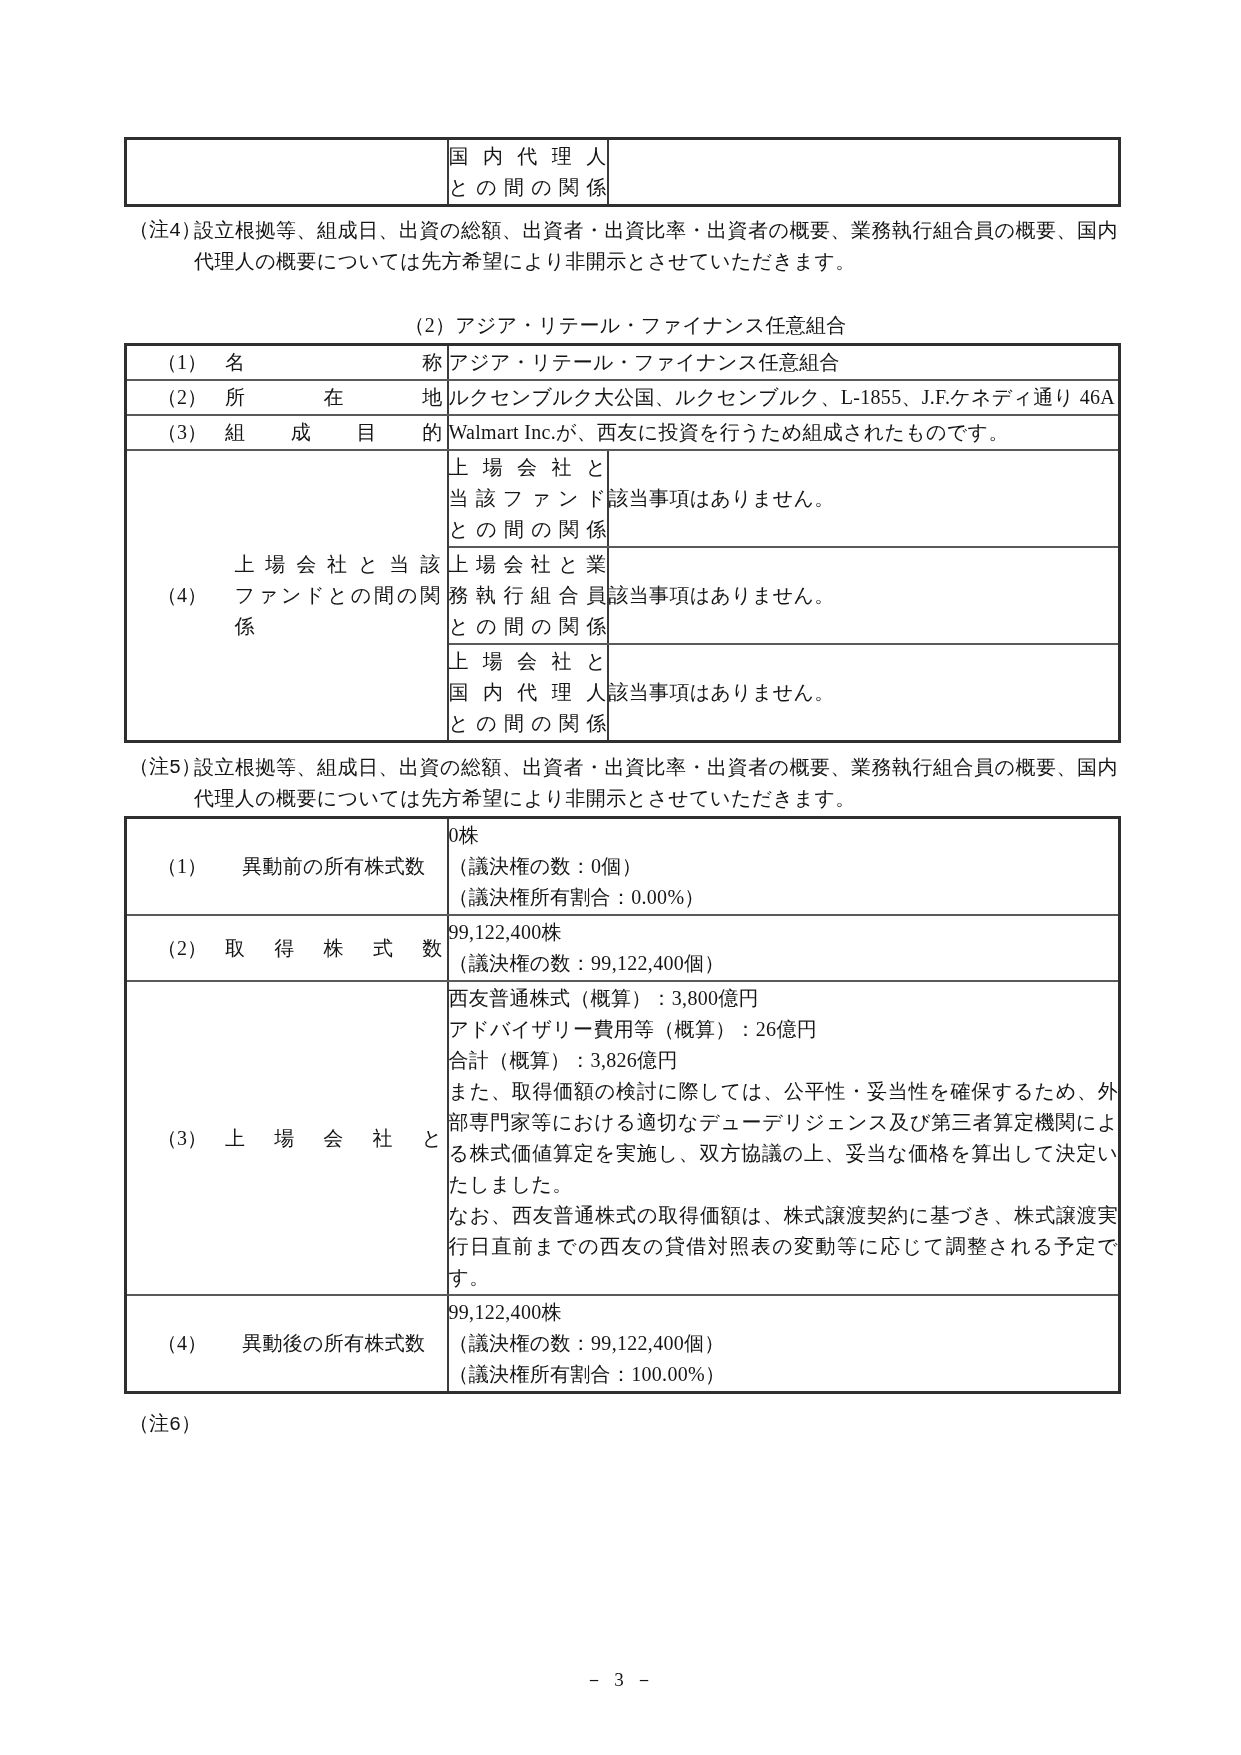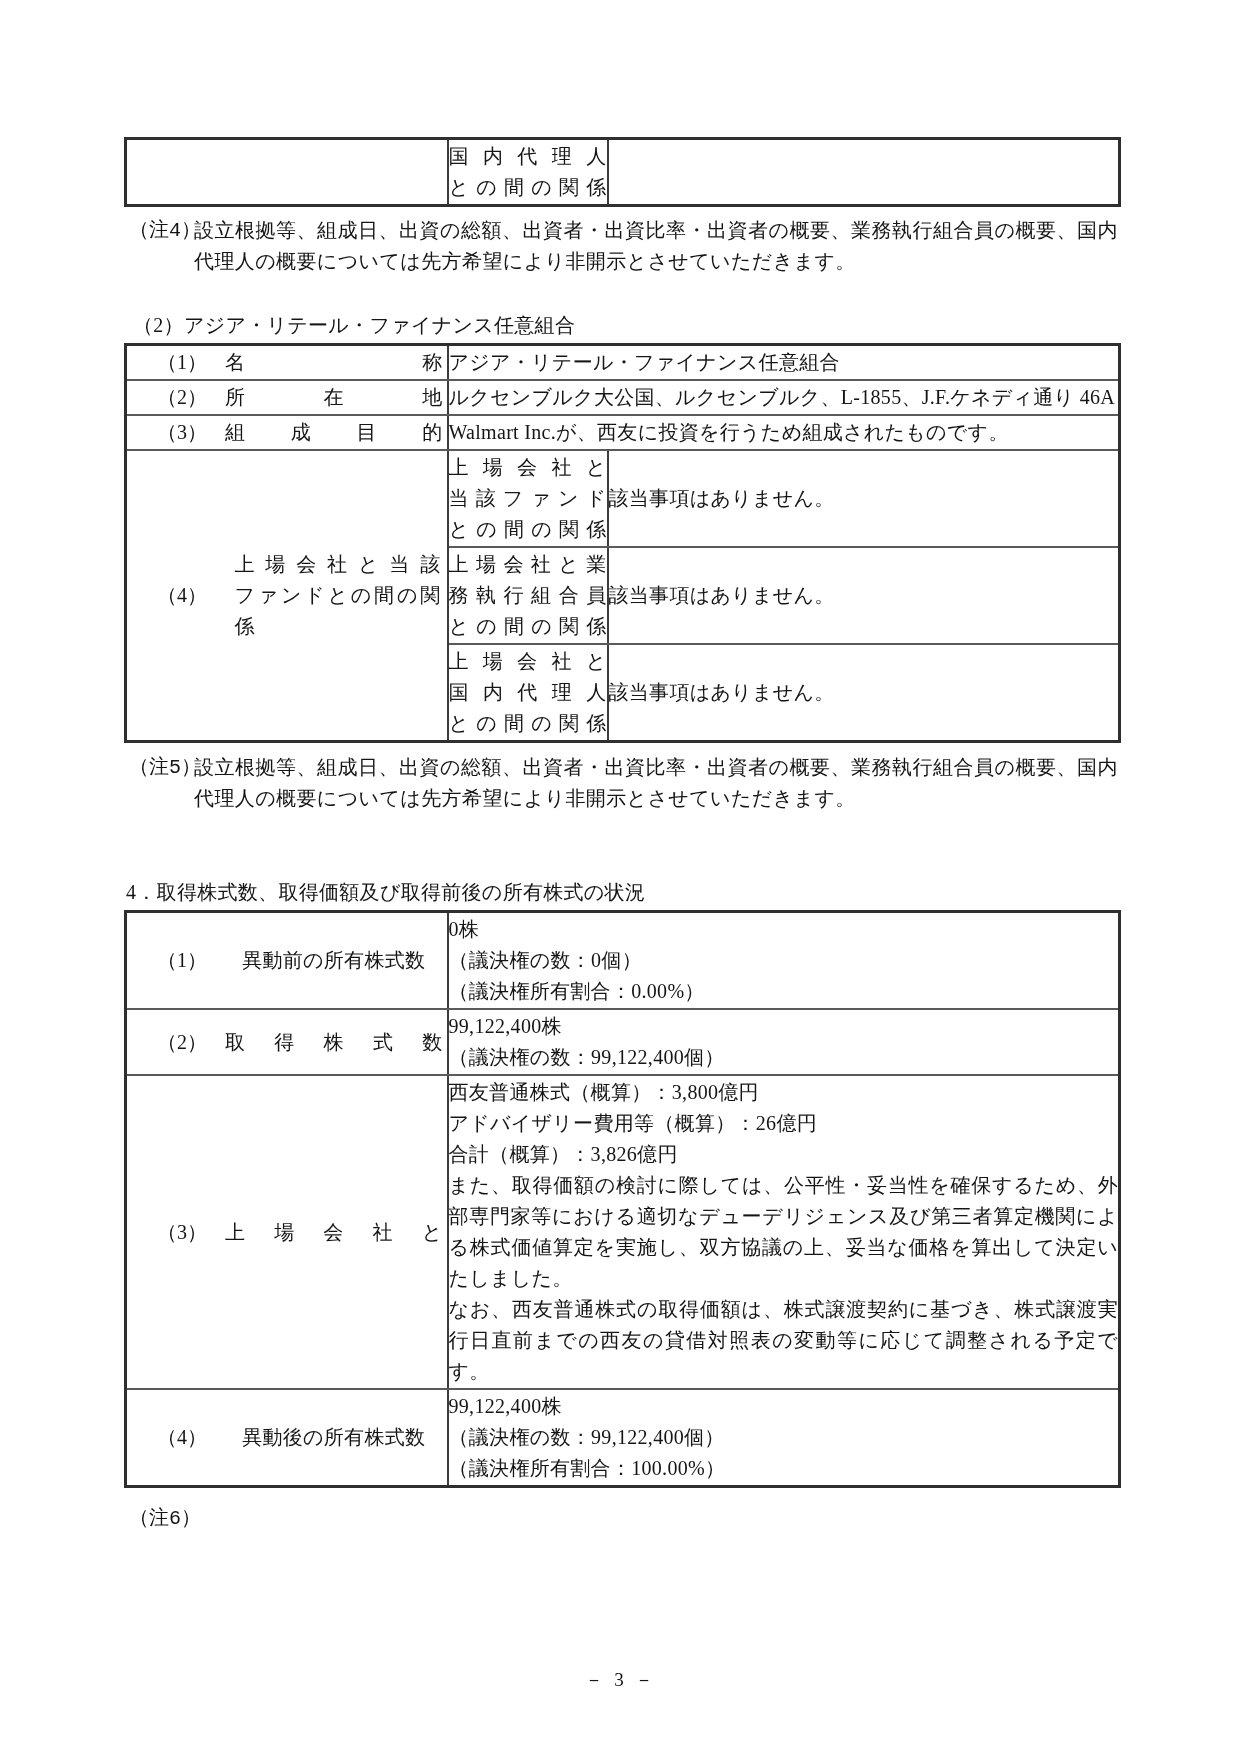--- a/index.html
+++ b/index.html
@@ -38,21 +38,21 @@
   td.empty{}
 
   
   .note{position:relative;padding-left:70px;line-height:31px;letter-spacing:0.4px;text-align:justify;}
   .note .nlabel{position:absolute;left:5px;top:0;letter-spacing:0;font-family:Liberation Mono, monospace;}
   .mt-note4{margin-top:8px;}
   .mt-note5{margin-top:9px;}
   .mt-note6{margin-top:15px;}
 
   
-  .h2{margin:33px 0 2px 9px;line-height:31px;}
+  .h2{margin:33px 0 2px 9px;line-height:31px;text-align:center;}
   .h4{margin:63px 0 2px 2px;line-height:31px;}
   .t2{margin-top:0;}
   .t4{margin-top:2px;}
 
   .footer{position:absolute;left:0;top:1667px;width:1241px;text-align:center;
     font-size:19px;letter-spacing:3px;}
 </style>
 </head>
 <body>
 
@@ -164,21 +164,20 @@
         </td>
       </tr>
     </tbody>
       </table>
 
     <div class="note mt-note5">
       <span class="nlabel">（注5）</span>
       <span>設立根拠等、組成日、出資の総額、出資者・出資比率・出資者の概要、業務執行組合員の概要、国内代理人の概要については先方希望により非開示とさせていただきます。</span>
     </div>
 
-    <div class="h4">4．取得株式数、取得価額及び取得前後の所有株式の状況</div>
 
     <table class="tbl t4">
       <colgroup>
           <col class="cL">
           <col class="cR">
         </colgroup>
       <tbody>
           <tr>
         <td>
           <div class="lbl">

